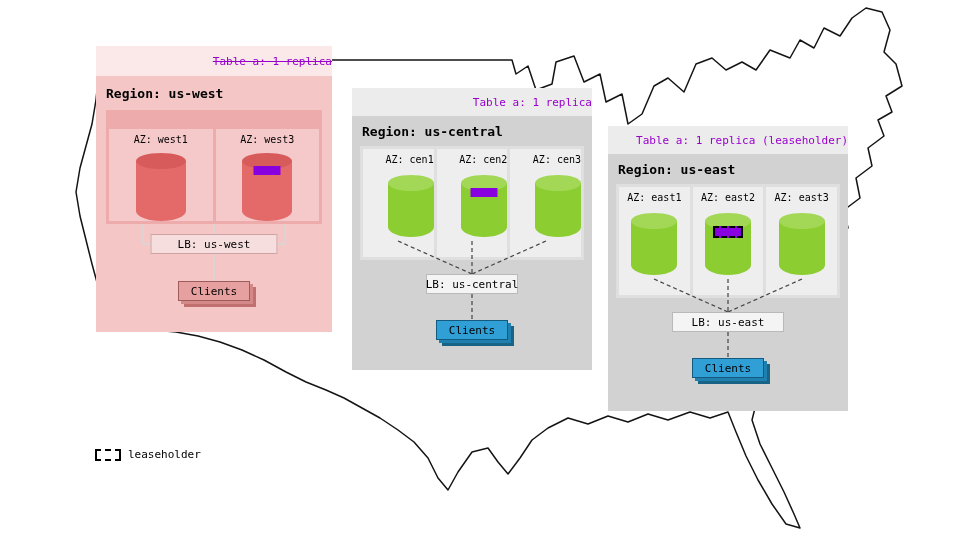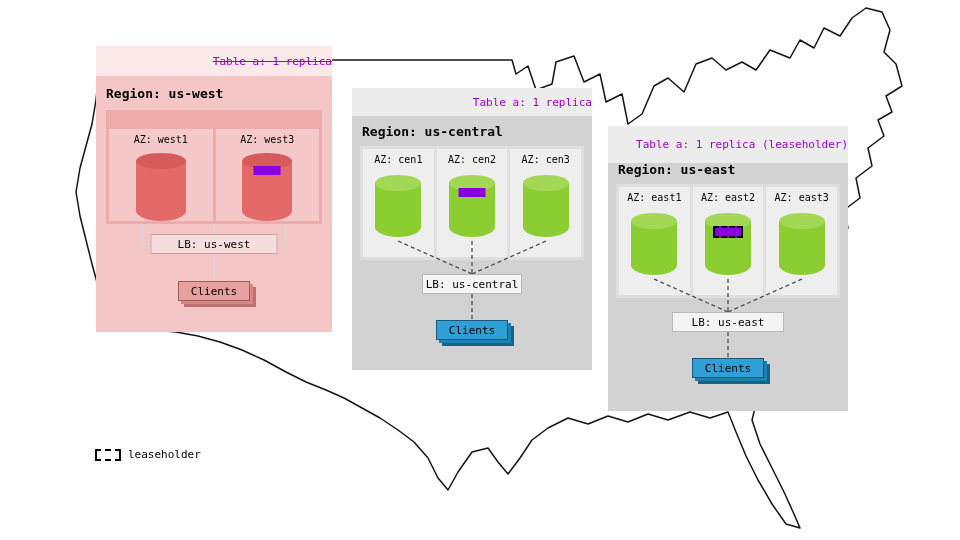--- a/index.html
+++ b/index.html
@@ -57,28 +57,28 @@
   .region-west .az-box{background:#f5c9c9;margin-top:16px;}
   .region-west .cylinder{width:50px;height:72px;margin-top:8px;}
   .region-west .lb-box{top:188px;width:127px;background:#f6dedе;background:#f6dede;border:1px solid #cfa3a3;}
   .region-west .clients{top:235px;background:var(--pink-clients);border:1px solid #9c5c5c;
     box-shadow:3px 3px 0 var(--pink-sh1),6px 6px 0 var(--pink-sh2);}
   
   .region-central{left:352px;top:88px;width:240px;height:282px;background:#d2d2d2;}
   .region-central .region-header{height:28px;background:#ececec;}
   .region-central .region-title{top:36px;}
   .region-central .az-row{left:8px;top:58px;width:224px;height:114px;background:#dfdfdf;}
-  .region-central .az-box{background:#eeeeee;}
+  .region-central .az-box{background:#eeeeee;align-items:flex-end;}
   .region-central .cylinder{width:46px;height:62px;margin-top:10px;}
-  .region-central .lb-box{top:186px;width:100px;background:#f4f4f4;border:1px solid #b9b9b9;}
+  .region-central .lb-box{top:186px;width:92px;background:#f4f4f4;border:1px solid #b9b9b9;}
   .region-central .clients{top:232px;background:var(--blue);border:1px solid #145a80;
     box-shadow:3px 3px 0 var(--blue-sh1),6px 6px 0 var(--blue-sh2);}
   
   .region-east{left:608px;top:126px;width:240px;height:285px;background:#d2d2d2;}
-  .region-east .region-header{height:37px;background:#ececec;padding-left:25px;}
+  .region-east .region-header{height:28px;background:#ececec;padding-left:25px;}
   .region-east .region-title{top:36px;}
   .region-east .az-row{left:8px;top:58px;width:224px;height:114px;background:#dfdfdf;}
   .region-east .az-box{background:#eeeeee;}
   .region-east .cylinder{width:46px;height:62px;margin-top:10px;}
   .region-east .lb-box{top:186px;width:112px;background:#f4f4f4;border:1px solid #b9b9b9;}
   .region-east .clients{top:232px;background:var(--blue);border:1px solid #145a80;
     box-shadow:3px 3px 0 var(--blue-sh1),6px 6px 0 var(--blue-sh2);}
   
   .legend{position:absolute;left:95px;top:448px;z-index:1;display:flex;align-items:center;gap:7px;}
   .legend-swatch{width:26px;height:12px;background:#fff;border:2px dashed #000;}

